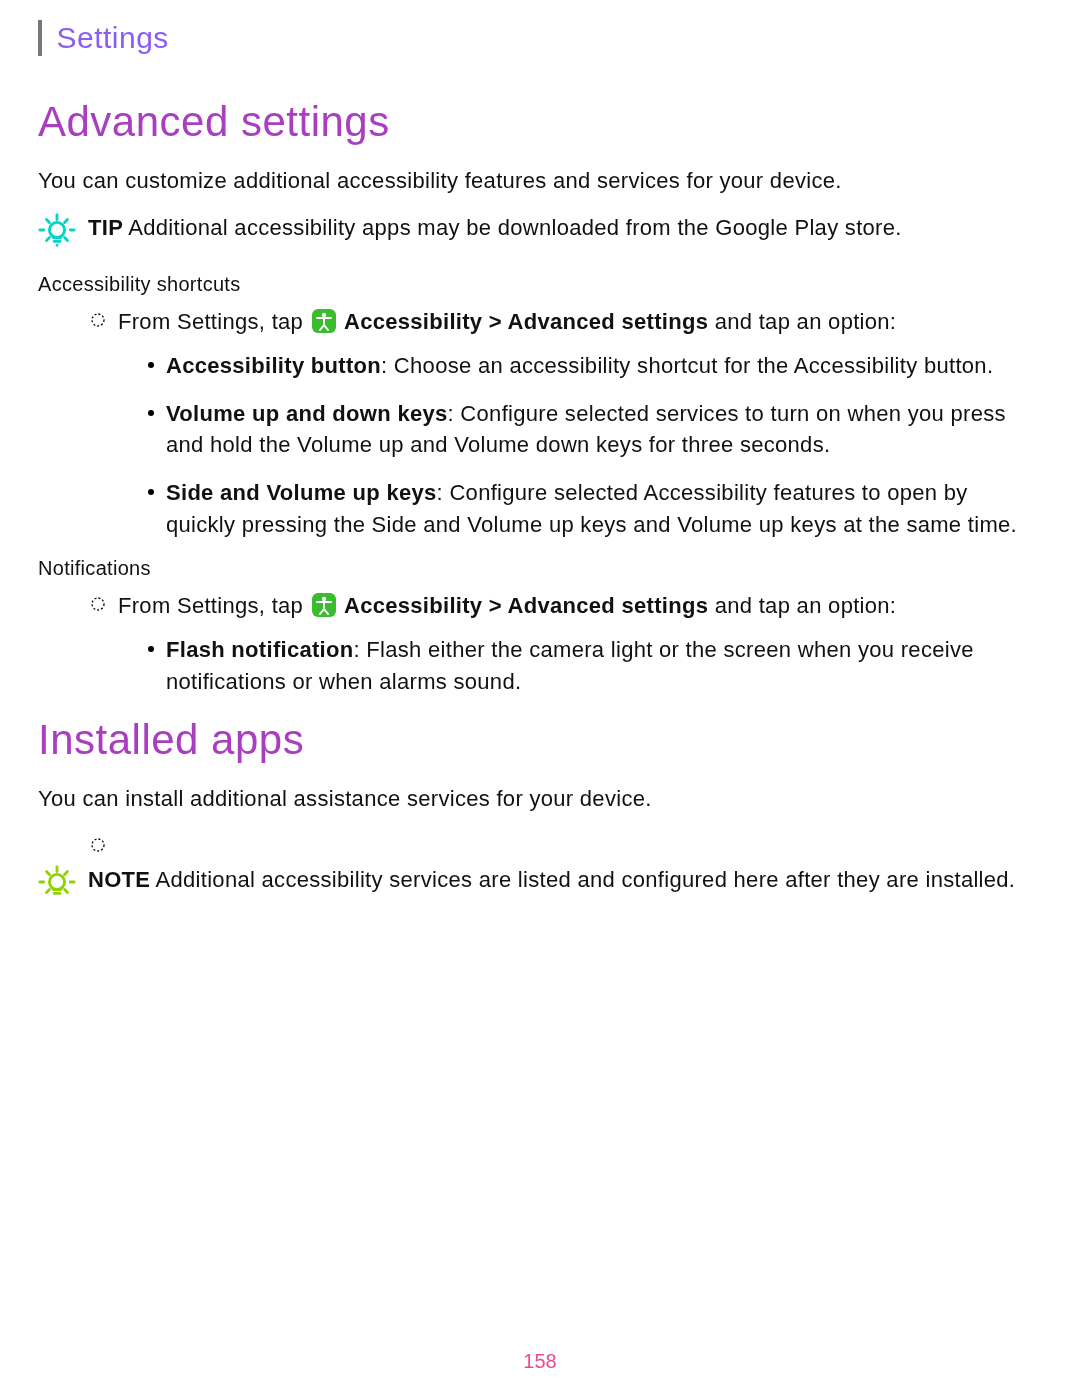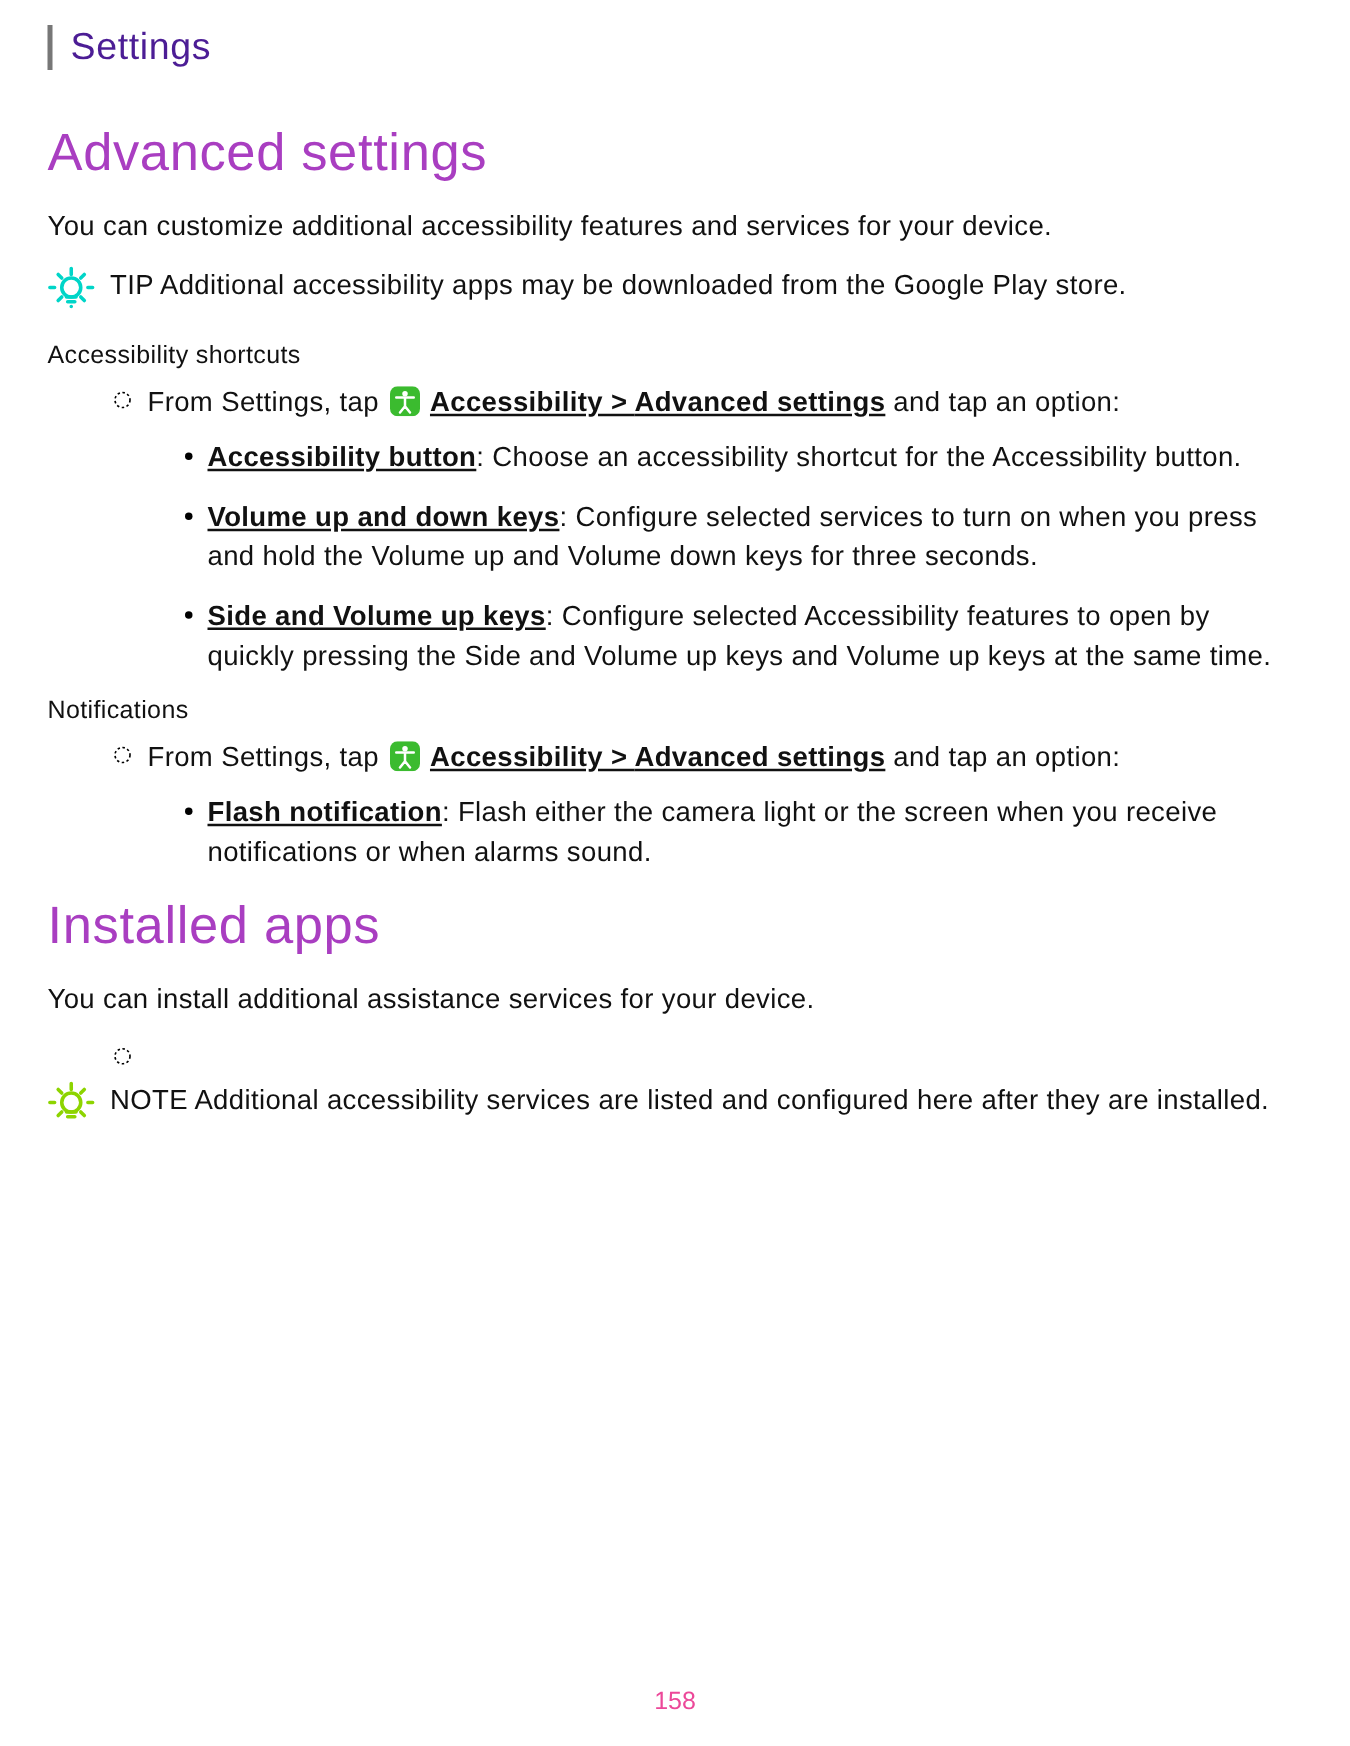--- a/index.html
+++ b/index.html
@@ -19,21 +19,21 @@
   .header-rule {
     display: inline-block;
     width: 4px;
     height: 36px;
     background: #777;
     vertical-align: middle;
     margin-right: 10px;
   }
   .header-text {
     font-size: 30px;
-    color: #4c1d95;
+    color: #8b5cf6;
     letter-spacing: 0.5px;
     vertical-align: middle;
   }
   h1.section-title {
     font-size: 42px;
     color: #a93ec1;
     font-weight: 500;
     letter-spacing: 0.5px;
     margin-top: 18px;
     margin-bottom: 10px;
@@ -56,21 +56,21 @@
     flex: 0 0 auto;
     width: 38px;
     height: 38px;
     margin-top: -2px;
   }
   .callout-body {
     font-size: 22px;
     line-height: 1.4;
     letter-spacing: 0.3px;
   }
-  .callout-label { font-weight: 400; }
+  .callout-label { font-weight: 700; }
   h2.subsection {
     font-size: 20px;
     font-weight: 400;
     letter-spacing: 0.3px;
     margin-top: 12px;
     margin-bottom: 10px;
   }
   .inst {
     display: flex;
     align-items: flex-start;
@@ -109,21 +109,21 @@
     width: 6px; height: 6px;
     background: #000;
     border-radius: 50%;
     margin-top: 12px;
   }
   .sub-body {
     font-size: 22px;
     line-height: 1.45;
     letter-spacing: 0.3px;
   }
-  .bold { font-weight: 700; text-decoration: underline; }
+  .bold { font-weight: 700; }
   .page-num {
     position: absolute;
     bottom: 24px;
     left: 0; right: 0;
     text-align: center;
     font-size: 20px;
     color: #ec4899;
   }
 </style>
 </head>

